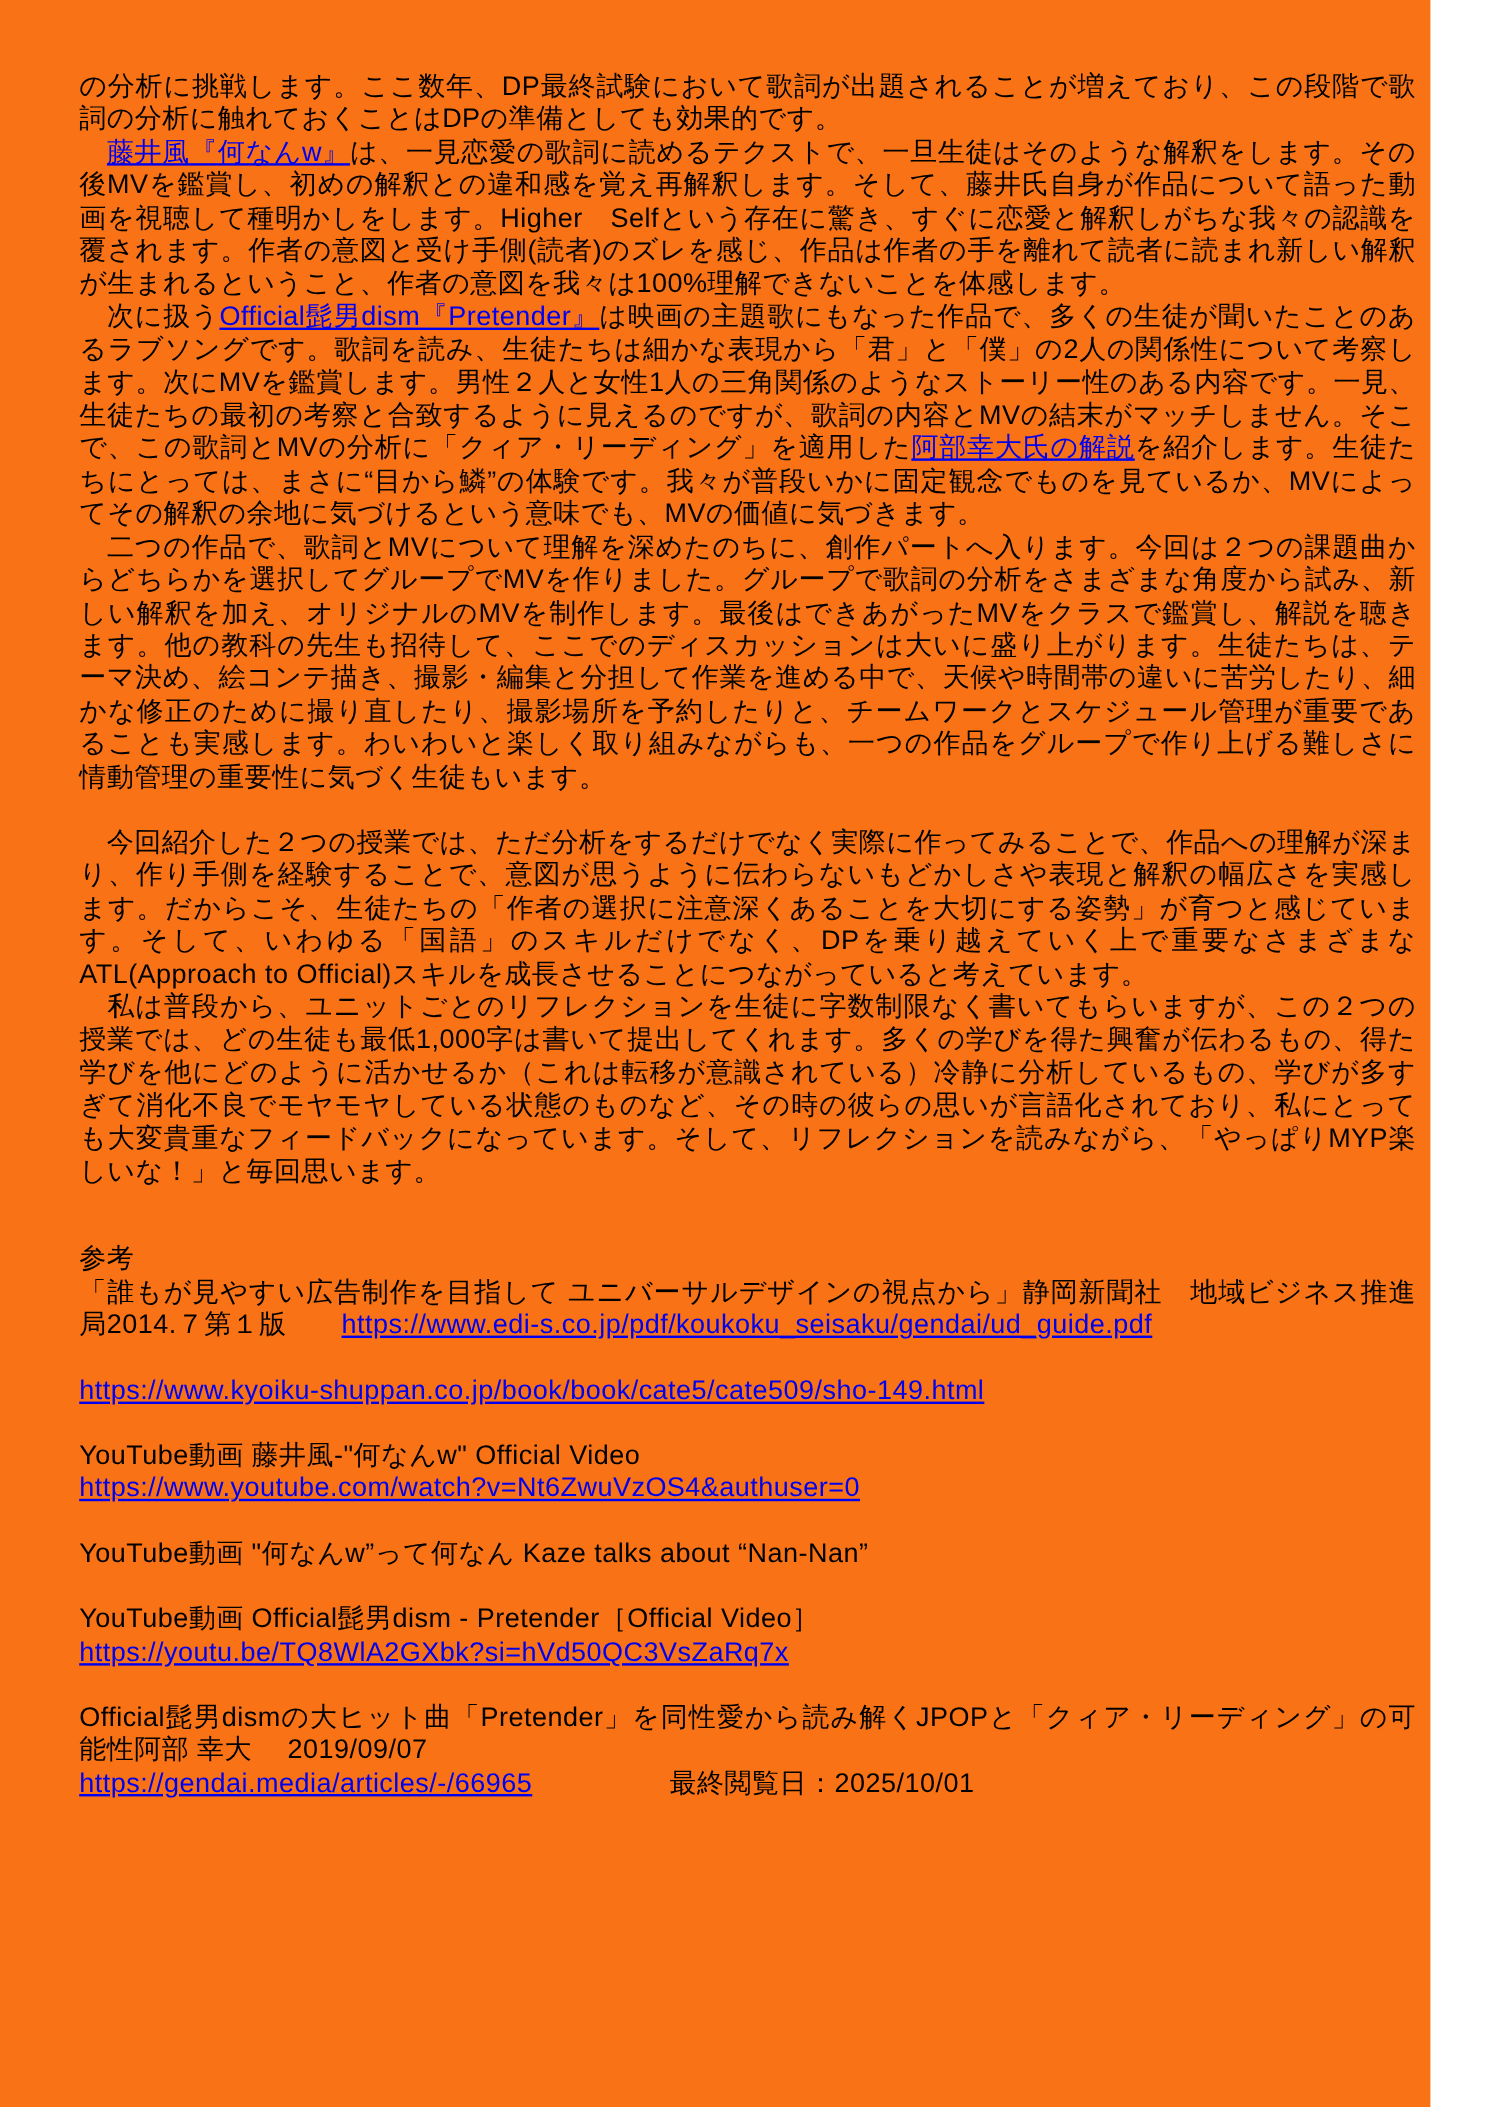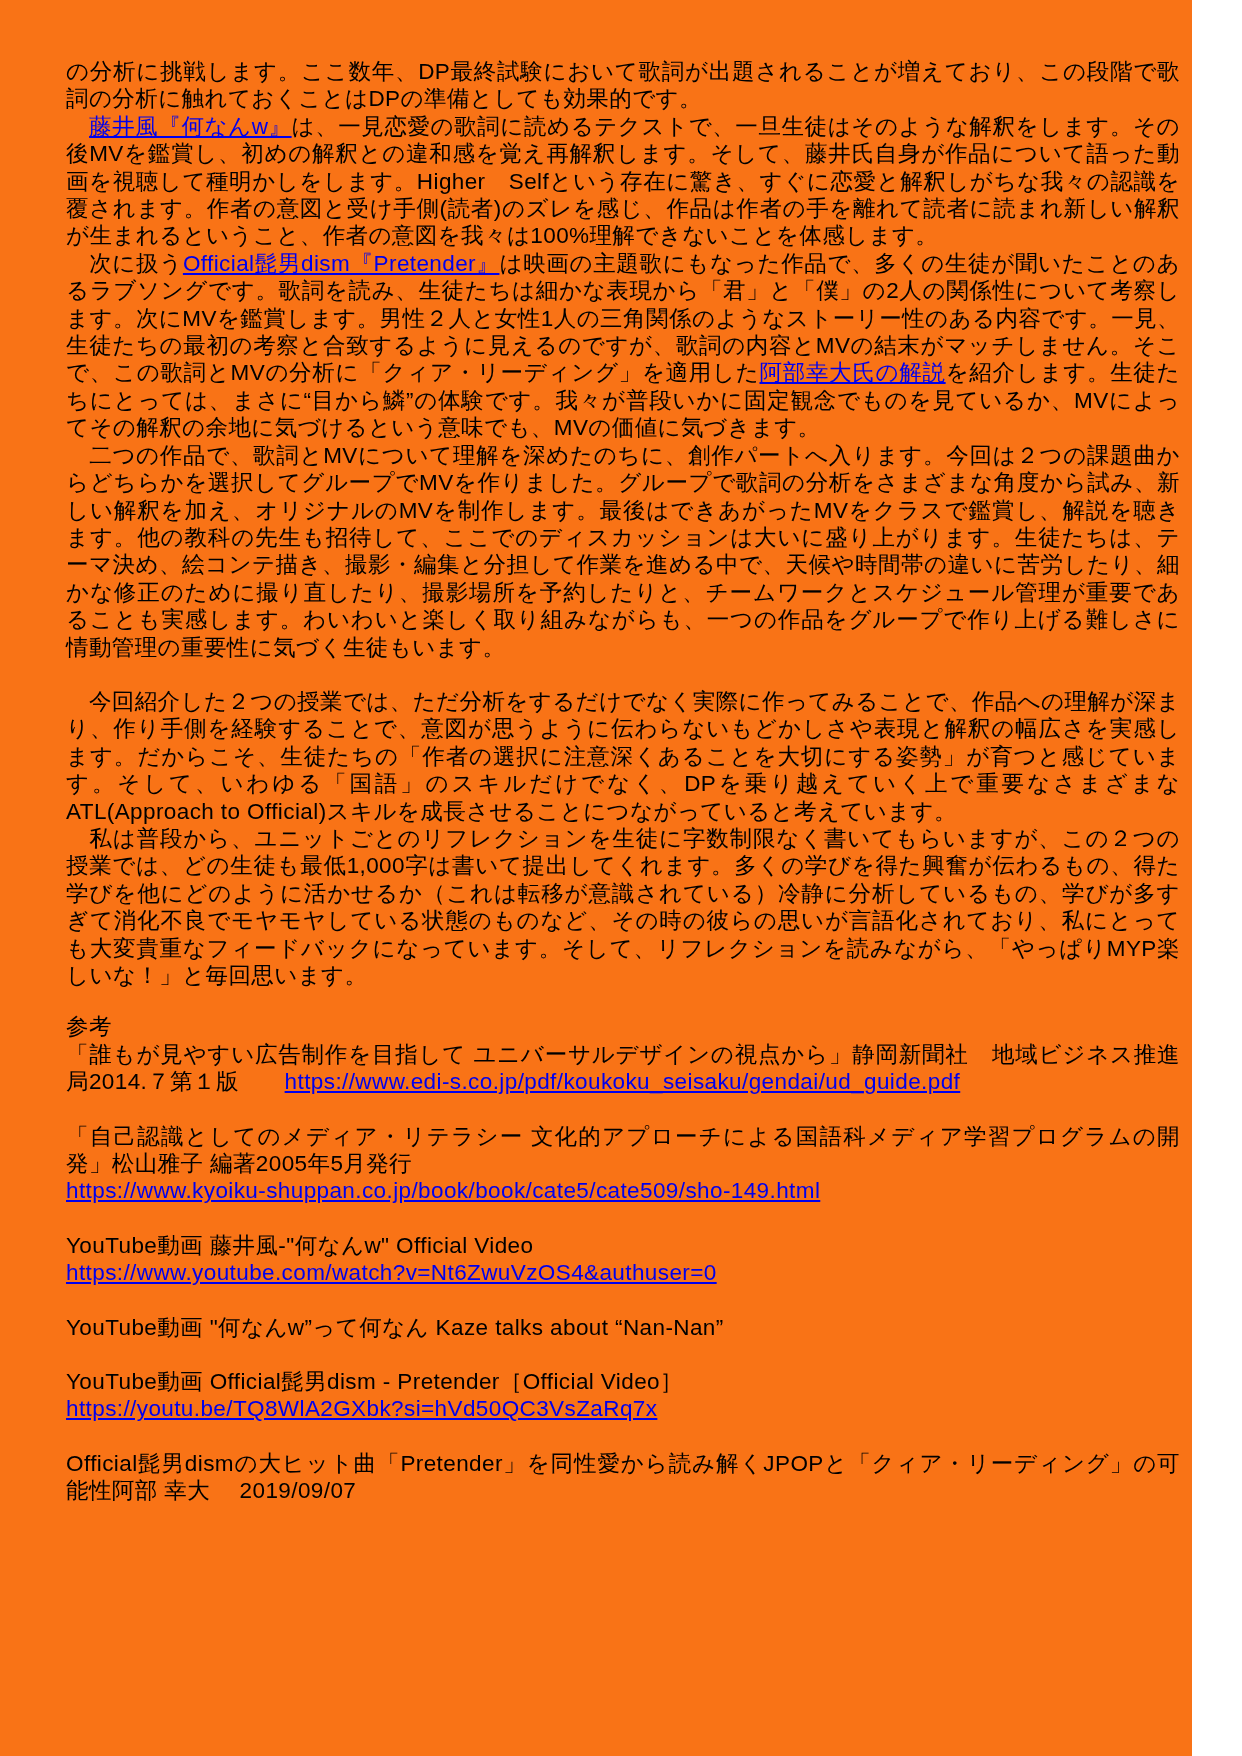--- a/index.html
+++ b/index.html
@@ -22,21 +22,21 @@
     width: 1114px;
     font-size: 22.5px;
     line-height: 27.4px;
     letter-spacing: 0.4px;
   }
   .para {
     margin: 0;
     text-align: justify;
   }
   .gap1 { margin-top: 27px; }
-  .ref-section { margin-top: 24px; }
+  .ref-section { margin-top: 46px; }
   .ref-heading { margin: 0; }
   .ref-entry { margin: 0; }
   .ref-entry.gap1 { margin-top: 27px; }
   .ref-row { text-align: justify; }
   a.link {
     color: #0000ee;
     text-decoration: underline;
     cursor: pointer;
   }
 </style>
@@ -53,33 +53,33 @@
         <p class="para gap1"><span>　今回紹介した２つの授業では、ただ分析をするだけでなく実際に作ってみることで、作品への理解が深まり、作り手側を経験することで、意図が思うように伝わらないもどかしさや表現と解釈の幅広さを実感します。だからこそ、生徒たちの「作者の選択に注意深くあることを大切にする姿勢」が育つと感じています。そして、いわゆる「国語」のスキルだけでなく、DPを乗り越えていく上で重要なさまざまなATL(Approach to Official)スキルを成長させることにつながっていると考えています。</span></p>
         <p class="para"><span>　私は普段から、ユニットごとのリフレクションを生徒に字数制限なく書いてもらいますが、この２つの授業では、どの生徒も最低1,000字は書いて提出してくれます。多くの学びを得た興奮が伝わるもの、得た学びを他にどのように活かせるか（これは転移が意識されている）冷静に分析しているもの、学びが多すぎて消化不良でモヤモヤしている状態のものなど、その時の彼らの思いが言語化されており、私にとっても大変貴重なフィードバックになっています。そして、リフレクションを読みながら、「やっぱりMYP楽しいな！」と毎回思います。</span></p>
       </div>
     <div class="ref-section">
       <p class="para ref-heading">参考</p>
       <div id="ref-entries">
           <div class="ref-entry">
             <div class="ref-row"><span>「誰もが見やすい広告制作を目指して ユニバーサルデザインの視点から」静岡新聞社　地域ビジネス推進局2014.７第１版　　</span><a href="#" class="link">https://www.edi-s.co.jp/pdf/koukoku_seisaku/gendai/ud_guide.pdf</a></div>
           </div>
           <div class="ref-entry gap1">
-            <div class="ref-row"><span>「自己認識としてのメディア・リテラシー 文化的アプローチによる国語科メディア学習プログラムの開発」松山雅子 編著2005年5月発行</span></div>
             <div class="ref-row"><a href="#" class="link">https://www.kyoiku-shuppan.co.jp/book/book/cate5/cate509/sho-149.html</a></div>
           </div>
           <div class="ref-entry gap1">
             <div class="ref-row"><span>YouTube動画 藤井風-"何なんw" Official Video</span></div>
             <div class="ref-row"><a href="#" class="link">https://www.youtube.com/watch?v=Nt6ZwuVzOS4&amp;authuser=0</a></div>
           </div>
           <div class="ref-entry gap1">
             <div class="ref-row"><span>YouTube動画 "何なんw”って何なん Kaze talks about “Nan-Nan”</span></div>
           </div>
           <div class="ref-entry gap1">
             <div class="ref-row"><span>YouTube動画 Official髭男dism - Pretender［Official Video］</span></div>
             <div class="ref-row"><a href="#" class="link">https://youtu.be/TQ8WlA2GXbk?si=hVd50QC3VsZaRq7x</a></div>
           </div>
           <div class="ref-entry gap1">
             <div class="ref-row"><span>Official髭男dismの大ヒット曲「Pretender」を同性愛から読み解くJPOPと「クィア・リーディング」の可能性阿部 幸大　 2019/09/07</span></div>
+            <div class="ref-row"><a href="#" class="link">https://gendai.media/articles/-/66965</a><span>　　　　　最終閲覧日：2025/10/01</span></div>
           </div>
         </div>
     </div>
   </div>
 </div>
 
 </body></html>

